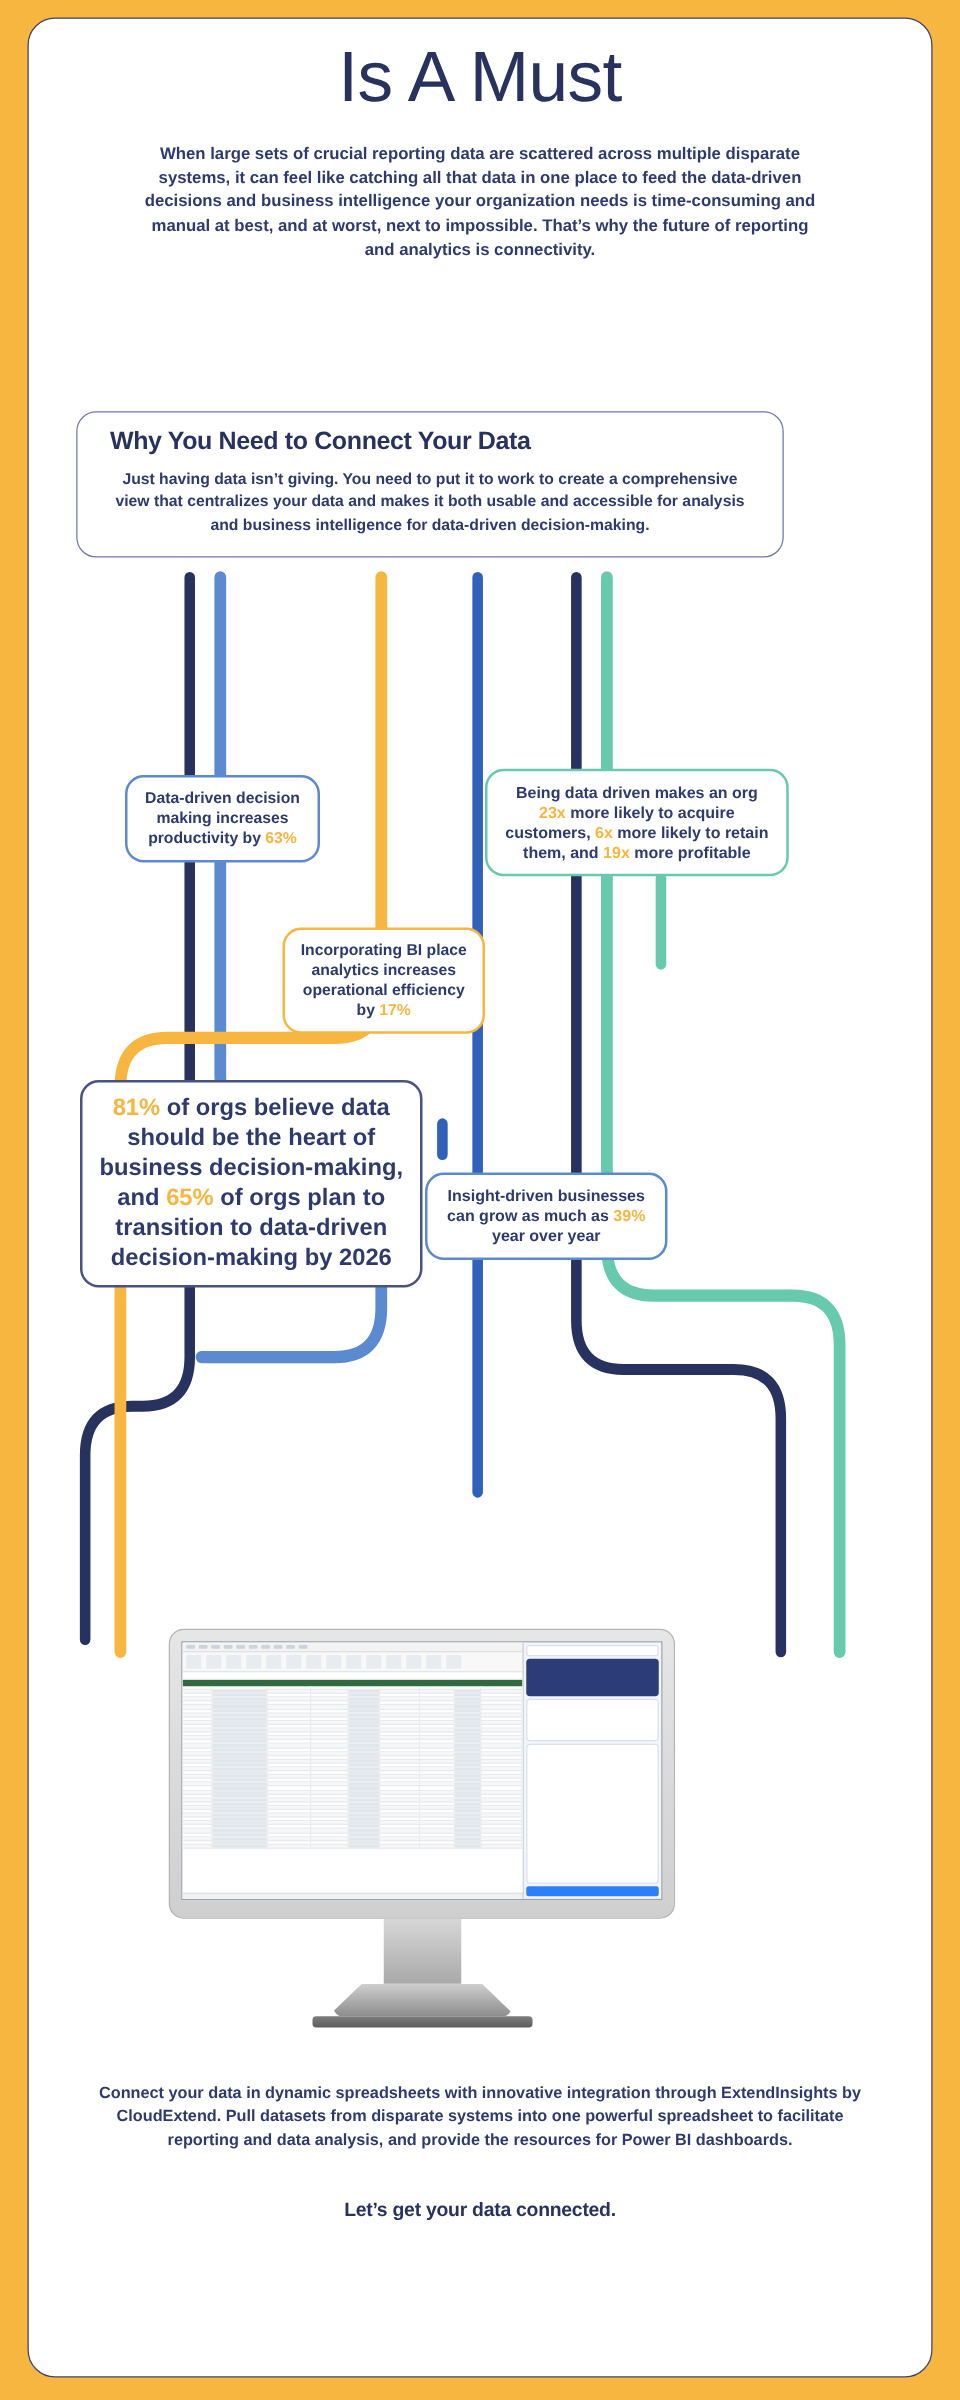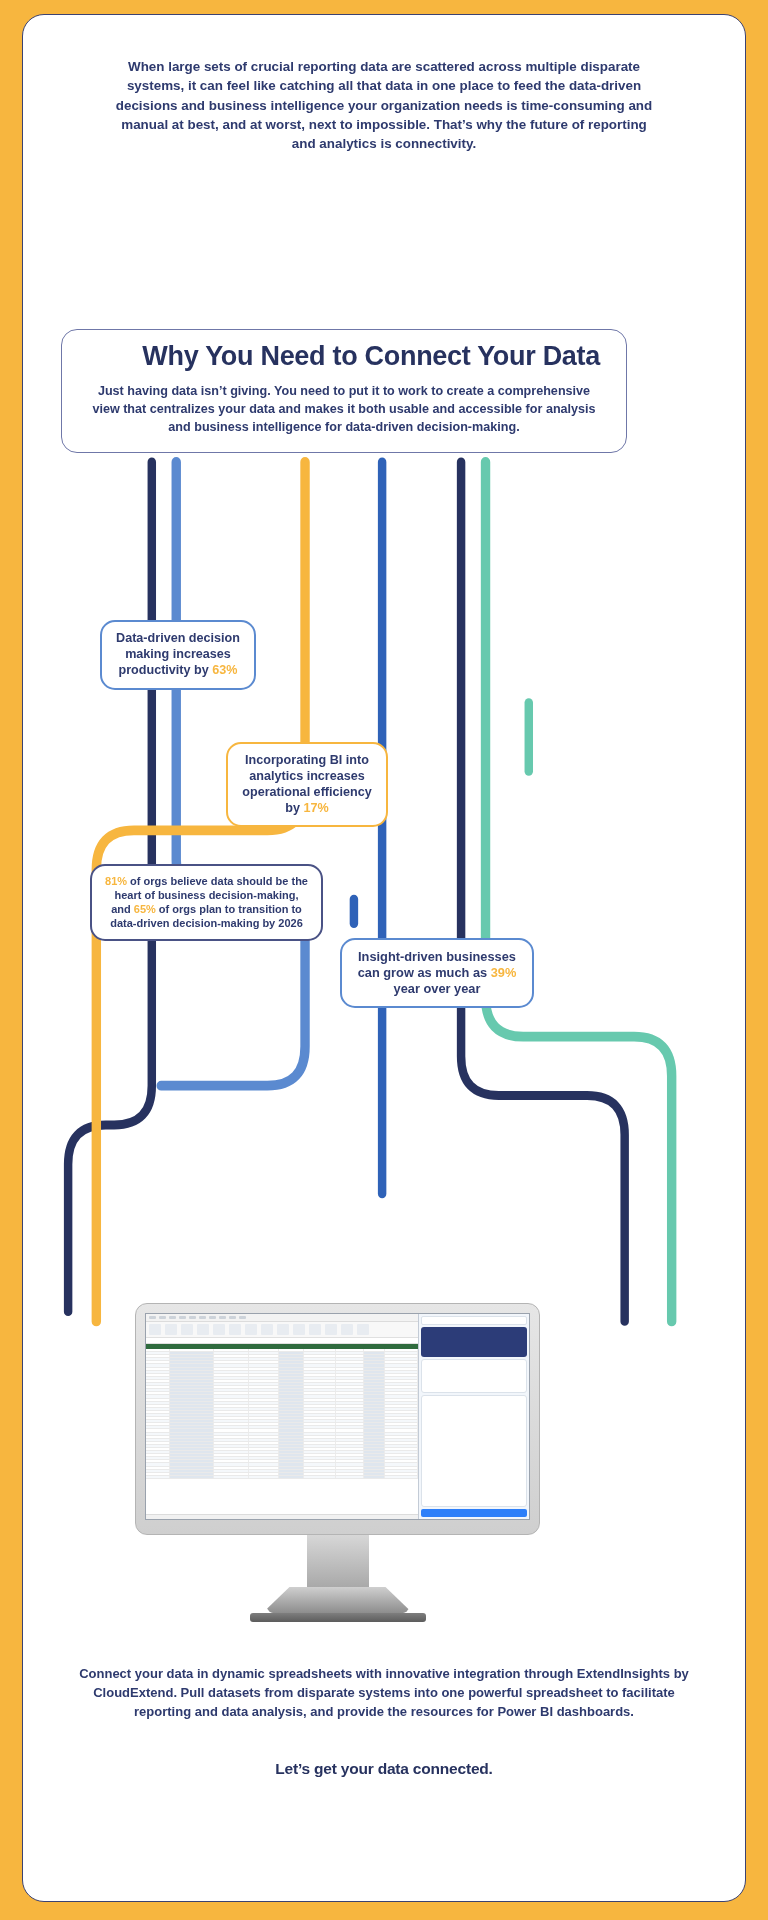--- a/index.html
+++ b/index.html
@@ -48,23 +48,23 @@
     position:absolute;
     left:38px; top:314px;
     width:566px;
     border:1.3px solid #6f77a8;
     border-radius:16px;
     background:#fff;
     padding:12px 26px 16px 26px;
     z-index:6;
   }
   .why-title{
-    text-align:right;
+    text-align:left;
     color:#27325F;
-    font-size:27px;
+    font-size:20px;
     font-weight:700;
     letter-spacing:-0.3px;
     line-height:1.1;
   }
   .why-text{
     margin-top:10px;
     text-align:center;
     color:#2E3A6E;
     font-size:12.6px;
     line-height:1.45;
@@ -92,21 +92,21 @@
   .b-blue   { border:2px solid #5B8AD0; }
   .b-teal   { border:2px solid #67C9AE; }
   .b-orange { border:2px solid #F7B63F; }
   .b-navy   { border:2px solid #27325F; }
   .b-indigo { border:2px solid #4A5285; }
 
   #bub-productivity{ left:77px;  top:605px;  width:156px; font-size:12.6px; }
   #bub-datadriven  { left:365px; top:600px;  width:243px; font-size:12.8px; }
   #bub-bi          { left:203px; top:727px;  width:162px; font-size:12.6px; }
   #bub-roi         { left:392px; top:764px;  width:196px; font-size:12.8px; }
-  #bub-81          { left:41px;  top:849px;  width:233px; font-size:11px;margin-left:26px; }
+  #bub-81          { left:41px;  top:849px;  width:274px; font-size:19px; }
   #bub-insight     { left:317px; top:923px;  width:194px; font-size:12.8px; }
 
   
   #monitor{
     position:absolute;
     left:112px; top:1288px;
     width:405px;
     z-index:8;
   }
   .mon-bezel{
@@ -196,20 +196,21 @@
   .foot .gap{ height:16px; }
   .foot .cta{ font-size:15.5px; color:#27325F; margin-top:20px; letter-spacing:-0.2px;}
 </style>
 </head>
 <body>
 
 <div id="page">
   <div id="card">
 
     <h1 class="hero-title">
+      <span class="l2">Is A Must</span>
     </h1>
     <p class="hero-sub">When large sets of crucial reporting data are scattered across multiple disparate systems, it can feel like catching all that data in one place to feed the data-driven decisions and business intelligence your organization needs is time-consuming and manual at best, and at worst, next to impossible. That’s why the future of reporting and analytics is connectivity.</p>
 
     <svg id="pipes" viewBox="0 0 768 1920" preserveAspectRatio="none">
       <g fill="none" stroke-linecap="round" stroke-width="9">
 
         <path d="M137 455 L137 1090 Q137 1130 97 1130 L88 1130 Q48 1130 48 1170 L48 1320" stroke="#27325F"></path>
 
         <path d="M163 455 L163 860 Q163 900 203 900 L260 900 Q300 900 300 940 L300 1050 Q300 1090 260 1090 L147 1090" stroke="#5B8AD0" stroke-width="10"></path>
 
@@ -226,21 +227,22 @@
         <path d="M538 700 L538 770" stroke="#67C9AE" stroke-width="9"></path>
       </g>
     </svg>
 
     <section class="why-box">
       <h2 class="why-title">Why You Need to Connect Your Data</h2>
       <p class="why-text">Just having data isn’t giving. You need to put it to work to create a comprehensive view that centralizes your data and makes it both usable and accessible for analysis and business intelligence for data-driven decision-making.</p>
     </section>
 
     <div class="bubble b-blue" id="bub-productivity"><span>Data-driven decision making increases productivity by </span><b>63%</b></div>
-    <div class="bubble b-orange" id="bub-bi"><span>Incorporating BI into analytics increases operational efficiency by </span><b>17%</b></div>
+    <div class="bubble b-teal" id="bub-datadriven"><span>Being data driven makes an org </span><b>23x</b><span> more likely to acquire customers, </span><b>6x</b><span> more likely to retain them, and </span><b>19x</b><span> more profitable</span></div>
+    <div class="bubble b-orange" id="bub-bi"><span>Incorporating BI place analytics increases operational efficiency by </span><b>17%</b></div>
     <div class="bubble b-indigo" id="bub-81"><b>81%</b><span> of orgs believe data should be the heart of business decision-making, and </span><b>65%</b><span> of orgs plan to transition to data-driven decision-making by 2026</span></div>
     <div class="bubble b-blue" id="bub-insight"><span>Insight-driven businesses can grow as much as </span><b>39%</b><span> year over year</span></div>
 
     <div id="monitor">
       <div class="mon-bezel">
         <div class="mon-screen">
           <div class="xl">
             <div class="xl-ribbon">
               <i></i>
                 <i></i>

